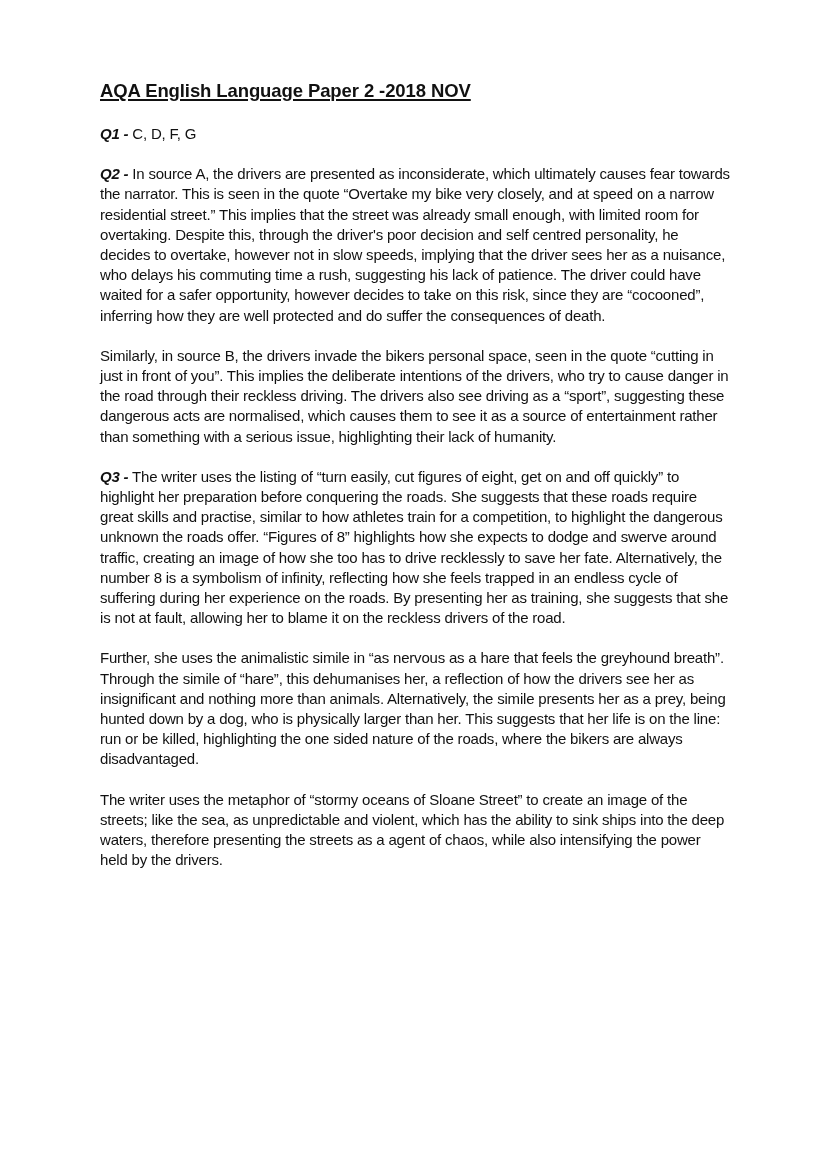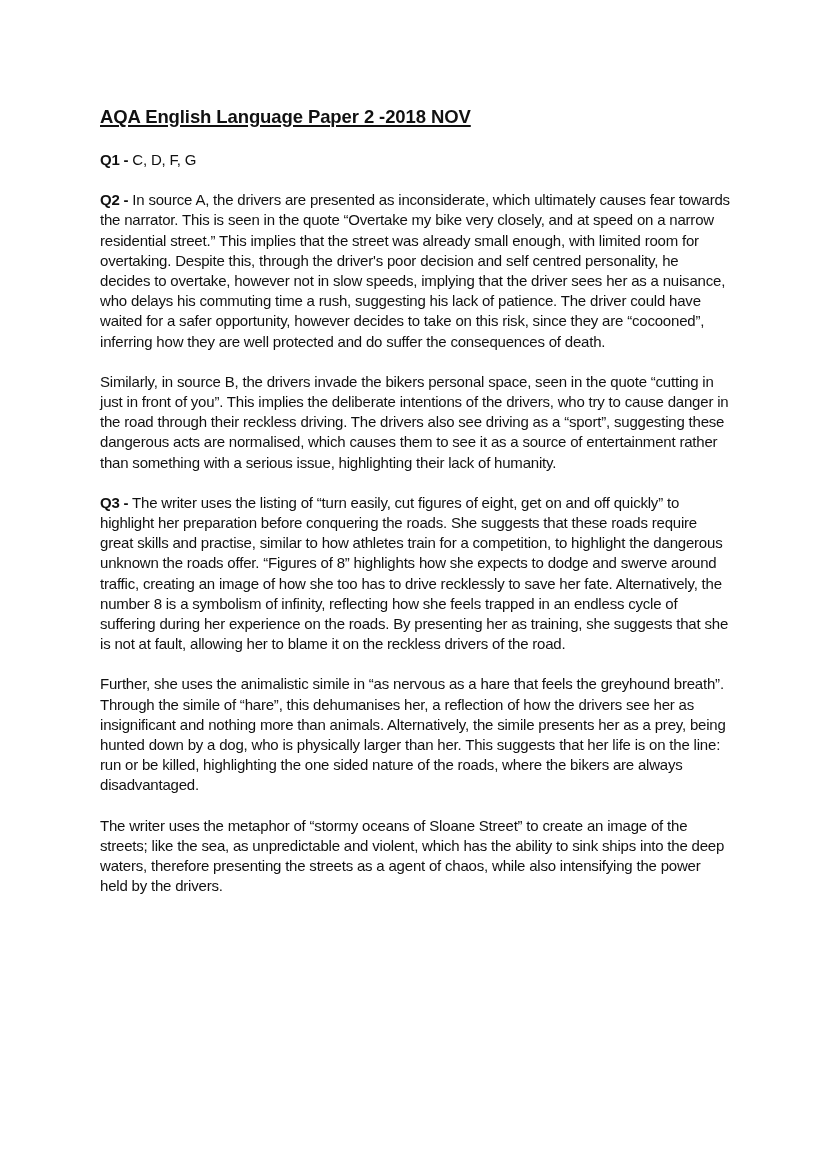--- a/index.html
+++ b/index.html
@@ -11,21 +11,21 @@
       width: 828px;
       height: 1169px;
       overflow: hidden;
       position: relative;
       font-family: "Liberation Sans", sans-serif;
       color: #111111;
     }
     .page {
       position: absolute;
       left: 100px;
-      top: 106px;
+      top: 80px;
       width: 632px;
     }
     .title {
       font-size: 18.5px;
       font-weight: bold;
       text-decoration: underline;
       text-underline-offset: 2px;
       text-decoration-thickness: 1.5px;
       margin: 0 0 22px 0;
       letter-spacing: -0.1px;
@@ -33,20 +33,21 @@
     }
     .para {
       font-size: 15px;
       line-height: 20.2px;
       margin: 0 0 20px 0;
       letter-spacing: -0.2px;
       word-spacing: 0px;
     }
     .qlabel {
       font-weight: bold;
+      font-style: italic;
     }
     .q1 {
       margin-bottom: 20px;
     }
   </style>
 </head>
 <body>
 
 <div class="page">
   <h1 class="title">AQA English Language Paper 2 -2018 NOV</h1>

